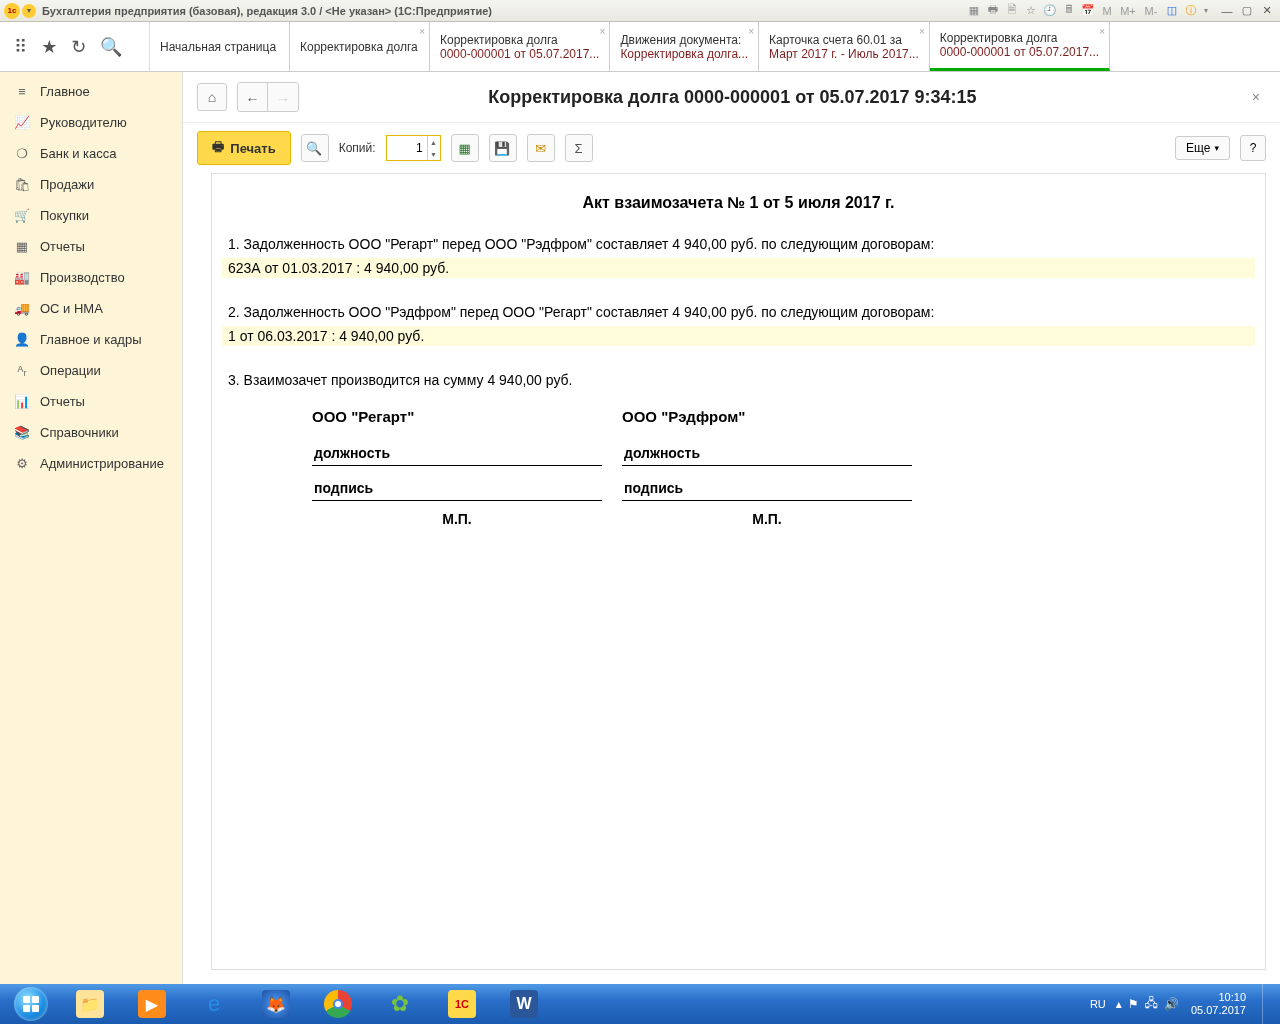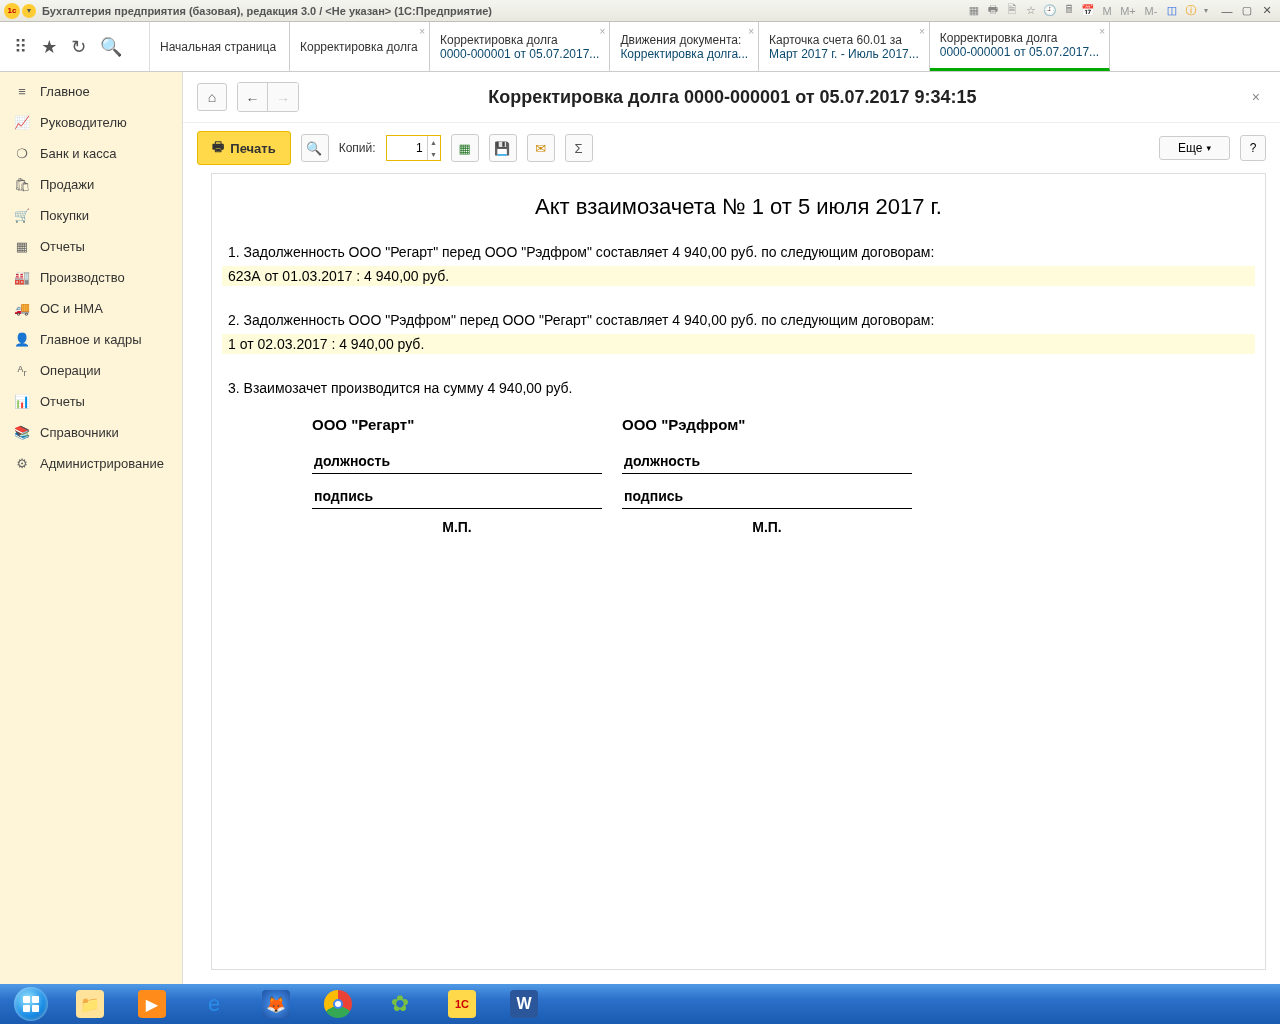--- a/index.html
+++ b/index.html
@@ -18,21 +18,21 @@
   
   
   .toprow { height: 50px; background: #fff; border-bottom: 1px solid #ccc; display: flex; align-items: stretch; }
   .toprow .quick { width: 150px; display: flex; align-items: center; gap: 14px; padding-left: 14px; border-right:1px solid #ddd;}
   .toprow .quick span { font-size: 18px; color: #555; }
   .tabs { display: flex; flex: 1; }
   .tab { border-right: 1px solid #ccc; padding: 8px 10px; font-size: 12px; color: #333; position: relative; display:flex; flex-direction:column; justify-content:center; min-width:140px; max-width:200px;}
   .tab.active { border-bottom: 3px solid #0a0; }
   .tab .tab-close { position: absolute; top: 4px; right: 4px; font-size: 10px; color: #aaa; }
   .tab .l1 { white-space: nowrap; overflow: hidden; text-overflow: ellipsis; }
-  .tab .l2 { white-space: nowrap; overflow: hidden; text-overflow: ellipsis; color:#0c4a6e;}
+  .tab .l2 { white-space: nowrap; overflow: hidden; text-overflow: ellipsis; color:#7f1d1d;}
   
   
   .main { display: flex; height: calc(100% - 22px - 50px - 40px); background: #fff; }
   
   
   .sidebar { width: 183px; background: #fef5d8; border-right: 1px solid #ddd; padding-top: 4px; }
   .side-item { display: flex; align-items: center; gap: 10px; padding: 8px 14px; font-size: 13px; color: #333; cursor: pointer; }
   .side-item .si-icon { width: 16px; text-align: center; color: #666; font-size:13px;}
   
   
@@ -47,29 +47,29 @@
   
   .toolbar { display: flex; align-items: center; gap: 10px; padding: 8px 14px; }
   .btn-print { background: #ffd94a; border: 1px solid #e6b800; border-radius: 3px; padding: 5px 14px; font-size: 13px; display:flex; align-items:center; gap:6px; font-weight:bold; color:#333;}
   .tb-btn { width: 28px; height: 28px; border: 1px solid #ccc; border-radius: 3px; background: #fafafa; display:inline-flex; align-items:center; justify-content:center; font-size:13px; color:#555;}
   .tb-label { font-size: 12px; color: #333; }
   .spinner { display:flex; border:1px solid #e6b800; height:26px;}
   .spinner input { width: 40px; border:none; text-align:right; padding:0 4px; font-size:12px; outline:none;}
   .spinner .spin-btns { display:flex; flex-direction:column; border-left:1px solid #ccc;}
   .spinner .spin-btns span{ font-size:7px; height:12px; width:12px; display:flex; align-items:center; justify-content:center; color:#666;}
   .tb-spacer { flex:1; }
-  .btn-more { border:1px solid #ccc; border-radius:3px; padding:4px 18px; font-size:12px; background:#fafafa; display:flex; align-items:center; gap:4px;}
+  .btn-more { border:1px solid #ccc; border-radius:3px; padding:4px 10px; font-size:12px; background:#fafafa; display:flex; align-items:center; gap:4px;}
   .btn-help { width:26px; height:26px; border:1px solid #ccc; border-radius:3px; background:#fafafa; display:inline-flex; align-items:center; justify-content:center;}
   
   .doc-body { flex:1; margin: 0 14px 14px 28px; border:1px solid #ddd; overflow:auto; position:relative; padding: 20px 10px 10px 10px;}
   .doc-body::-webkit-scrollbar{width:16px;height:16px;}
   .doc-body::-webkit-scrollbar-track{background:#f0f0f0;}
   .doc-body::-webkit-scrollbar-thumb{background:#c8c8c8;border-radius:3px;}
   
-  .act-title { font-size: 22px; font-weight: normal; text-align: center; margin-bottom: 24px; }
+  .act-title { font-size: 16px; font-weight: bold; text-align: center; margin-bottom: 24px; }
   .act-line { font-size: 14px; margin: 6px 0; padding-left:6px;}
   .hl { background: #fffcdb; display:block; padding:2px 6px;}
   .sig-row { display:flex; margin-top:20px;}
   .sig-col { width: 390px; padding-left:90px;}
   .sig-col2 { width: 390px; padding-left:10px;}
   .sig-org { font-size:15px; font-weight:bold; margin-bottom:16px;}
   .sig-field { font-size:14px; font-weight:bold; border-bottom:1px solid #000; padding:4px 2px; margin-bottom:10px; width:290px;}
   .mp { font-size:14px; font-weight:bold; text-align:center; width:290px; margin-top:10px;}
   
   
@@ -247,21 +247,21 @@
       </div>
       <div class="btn-help">?</div>
     </div>
 
     <div class="doc-body">
       <div class="act-title">Акт взаимозачета № 1 от 5 июля 2017 г.</div>
       <div class="act-line">1. Задолженность ООО "Регарт" перед ООО "Рэдфром" составляет 4 940,00 руб. по следующим договорам:</div>
       <div class="act-line hl">623А от 01.03.2017 :   4 940,00 руб.</div>
       <div style="height:14px;"></div>
       <div class="act-line">2. Задолженность ООО "Рэдфром" перед ООО "Регарт" составляет 4 940,00 руб. по следующим договорам:</div>
-      <div class="act-line hl">1 от 02.03.2017 :   4 940,00 руб.</div>
+      <div class="act-line hl">1 от 06.03.2017 :   4 940,00 руб.</div>
       <div style="height:14px;"></div>
       <div class="act-line">3. Взаимозачет производится на сумму 4 940,00 руб.</div>
 
       <div class="sig-row">
         <div class="sig-col">
           <div class="sig-org">ООО "Регарт"</div>
           <div class="sig-field">должность</div>
           <div class="sig-field">подпись</div>
           <div class="mp">М.П.</div>
         </div>
@@ -309,13 +309,25 @@
   <div class="task-item">
       <div class="ti-icon" style="color:#7ac142;font-size:22px;">✿</div>
     </div>
   <div class="task-item">
       <div class="ti-icon" style="background:#ffd94a;color:#c00;font-weight:bold;font-size:11px;">1C</div>
     </div>
   <div class="task-item">
       <div class="ti-icon" style="background:#2b579a;color:#fff;font-weight:bold;">W</div>
     </div>
 
+  <div class="tray">
+    <span class="lang">RU</span>
+    <span class="tico">▴</span>
+    <span class="tico">⚑</span>
+    <span class="tico">🖧</span>
+    <span class="tico">🔊</span>
+    <div class="clock">
+      <div>10:10</div>
+      <div>05.07.2017</div>
+    </div>
+    <div class="showdesk"></div>
+  </div>
 </div>
 
 </body></html>

